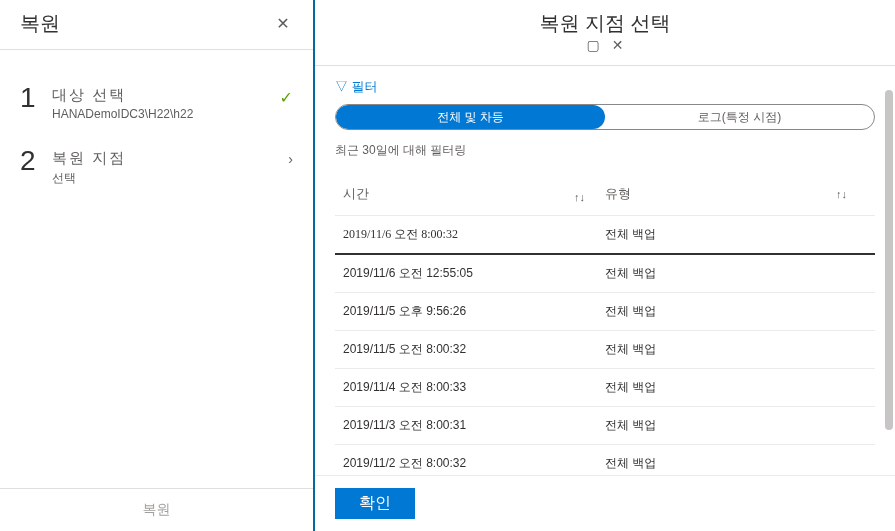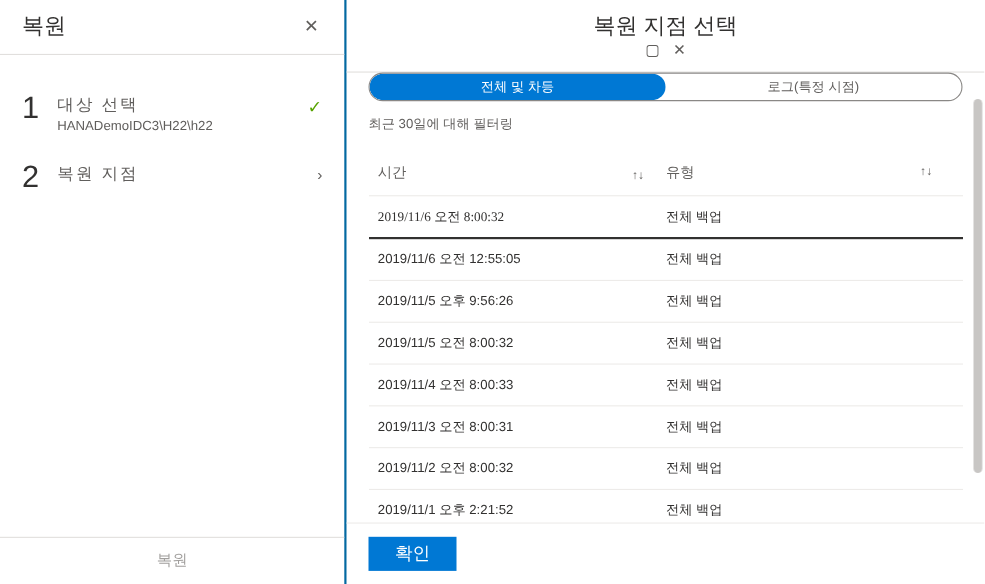--- a/index.html
+++ b/index.html
@@ -235,36 +235,38 @@
       <div class="step-body">
         <div class="step-title">대상 선택</div>
         <div class="step-subtitle">HANADemoIDC3\H22\h22</div>
       </div>
       <div class="step-check">✓</div>
     </div>
     <div class="step">
       <div class="step-num">2</div>
       <div class="step-body">
         <div class="step-title">복원 지점</div>
+        <div class="step-subtitle">선택</div>
       </div>
       <div class="step-chevron">›</div>
     </div>
   </div>
   <div class="left-footer">복원</div>
 </div>
 
 <div class="right-panel">
   <div class="right-header">
     <div class="right-title">복원 지점 선택</div>
     <div class="right-header-icons">
       <span class="icon-btn">▢</span>
       <span class="icon-btn">✕</span>
     </div>
   </div>
 
+  <div class="filter-link">▽ 필터</div>
 
   <div class="pill-row">
     <div class="pill-toggle">
       <div class="pill-option active">전체 및 차등</div>
       <div class="pill-option">로그(특정 시점)</div>
     </div>
   </div>
 
   <div class="filter-note">최근 30일에 대해 필터링</div>
 

